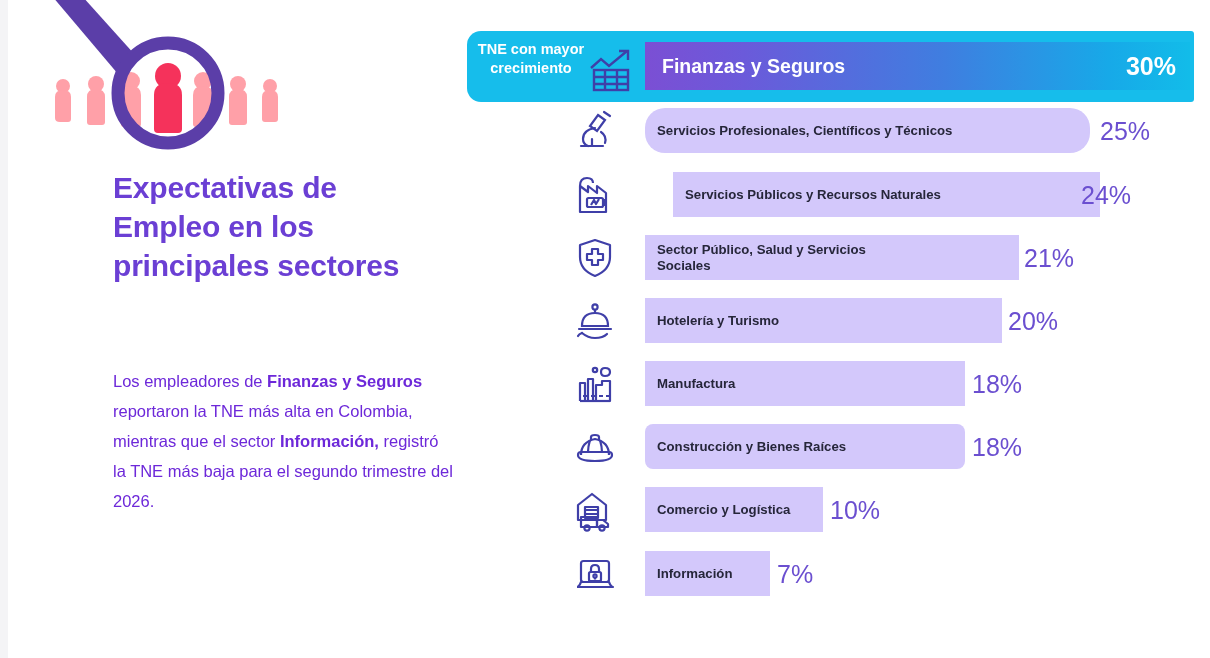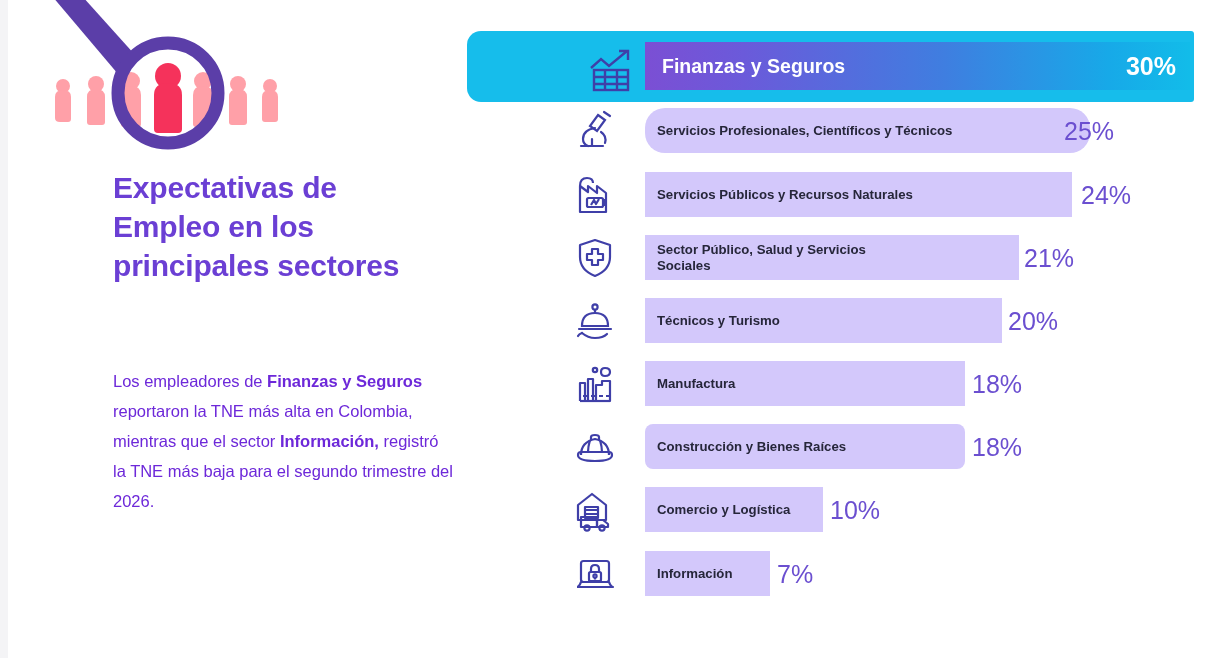--- a/index.html
+++ b/index.html
@@ -128,20 +128,21 @@
   </div>
 
   <div class="title">Expectativas de Empleo en los principales sectores</div>
 
   <div class="paragraph"><span>Los empleadores de </span><b>Finanzas y Seguros</b><span> reportaron la TNE más alta en Colombia, mientras que  el sector </span><b>Información,</b><span> registró la TNE más baja para el segundo trimestre del 2026.</span></div>
 </div>
 
 <div class="chart">
 
   <div class="banner">
+    <div class="banner-label">TNE con mayor crecimiento</div>
     <div class="banner-icon">
       <svg width="56" height="44" viewBox="0 0 56 44" fill="none" stroke="#3f3fa8" stroke-width="2.4">
         <path d="M4 20 L14 11 L22 18 L40 3"></path>
         <path d="M32 3 L41 3 L41 12"></path>
         <rect x="7" y="22" width="34" height="20"></rect>
         <path d="M7 29 H41 M7 36 H41 M18 22 V42 M30 22 V42"></path>
       </svg>
     </div>
     <div class="top-bar">
       <span class="top-bar-label">Finanzas y Seguros</span>
@@ -156,34 +157,34 @@
         <path d="M33 4 l6 4"></path>
         <path d="M24 20 q-12 2 -12 11 q0 5 5 7"></path>
         <path d="M10 38 H32"></path>
         <path d="M21 31 V38"></path>
         <path d="M30 24 q6 4 4 11"></path>
       </svg>
     </div>
     <div class="row-bar" style="width:445px;border-radius:20px;">
       <span class="row-label">Servicios Profesionales, Científicos y Técnicos</span>
     </div>
-    <div class="row-value" style="left:597px;">25%</div>
+    <div class="row-value" style="left:633px;">25%</div>
   </div>
 
   <div class="row" style="top:172px;">
     <div class="row-icon">
       <svg width="48" height="46" viewBox="0 0 48 46" fill="none" stroke="#3f3fa8" stroke-width="2.2" stroke-linejoin="round">
         <path d="M9 40 V14 l8 6 V14 l9 7 V14 l9 7 V40 Z"></path>
         <path d="M9 14 q0-8 7-8 q6 0 6 5"></path>
         <rect x="16" y="26" width="16" height="9" rx="1.5"></rect>
         <path d="M32 28 h2 v5 h-2"></path>
         <path d="M20 33 l3-5 l2 4 l3-5"></path>
       </svg>
     </div>
-    <div class="row-bar" style="width:427px;">
+    <div class="row-bar" style="width:427px;margin-left:28px;">
       <span class="row-label">Servicios Públicos y Recursos Naturales</span>
     </div>
     <div class="row-value" style="left:614px;">24%</div>
   </div>
 
   <div class="row" style="top:235px;">
     <div class="row-icon">
       <svg width="48" height="46" viewBox="0 0 48 46" fill="none" stroke="#3f3fa8" stroke-width="2.2" stroke-linejoin="round">
         <path d="M24 5 L39 10 v12 q0 13 -15 19 q-15 -6 -15 -19 V10 Z"></path>
         <path d="M21 14 h6 v5 h5 v6 h-5 v5 h-6 v-5 h-5 v-6 h5 z"></path>
@@ -201,21 +202,21 @@
       <svg width="48" height="46" viewBox="0 0 48 46" fill="none" stroke="#3f3fa8" stroke-width="2.2" stroke-linecap="round">
         <circle cx="24" cy="9" r="2.6"></circle>
         <path d="M24 12 v3"></path>
         <path d="M11 28 q0-13 13-13 q13 0 13 13 z"></path>
         <path d="M8 31 H40"></path>
         <path d="M11 35 q6 5 13 5 q8 0 12-4"></path>
         <path d="M11 35 q-3 1 -4 3"></path>
       </svg>
     </div>
     <div class="row-bar" style="width:357px;">
-      <span class="row-label">Técnicos y Turismo</span>
+      <span class="row-label">Hotelería y Turismo</span>
     </div>
     <div class="row-value" style="left:541px;">20%</div>
   </div>
 
   <div class="row" style="top:361px;">
     <div class="row-icon">
       <svg width="48" height="46" viewBox="0 0 48 46" fill="none" stroke="#3f3fa8" stroke-width="2.2" stroke-linejoin="round">
         <circle cx="24" cy="9" r="2.2"></circle>
         <path d="M30 11 q0-4 4-4 q5 0 5 4 q0 4-5 4 q-4 0-4-4"></path>
         <path d="M9 40 V22 h5 v18 M17 40 V18 h5 v22 M25 40 V24 h6 v-4 h8 v20 Z"></path>

